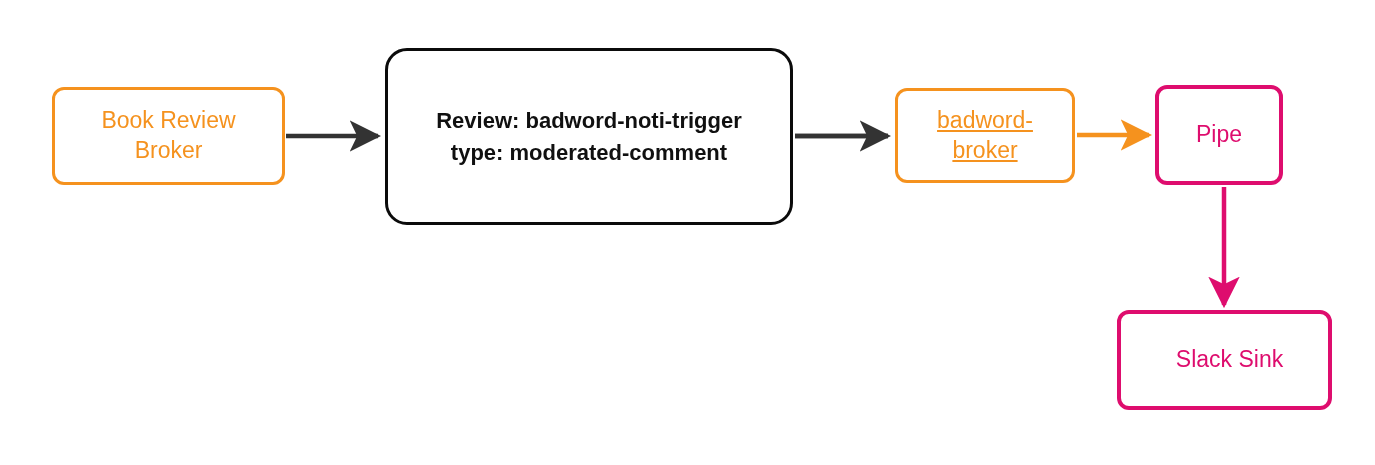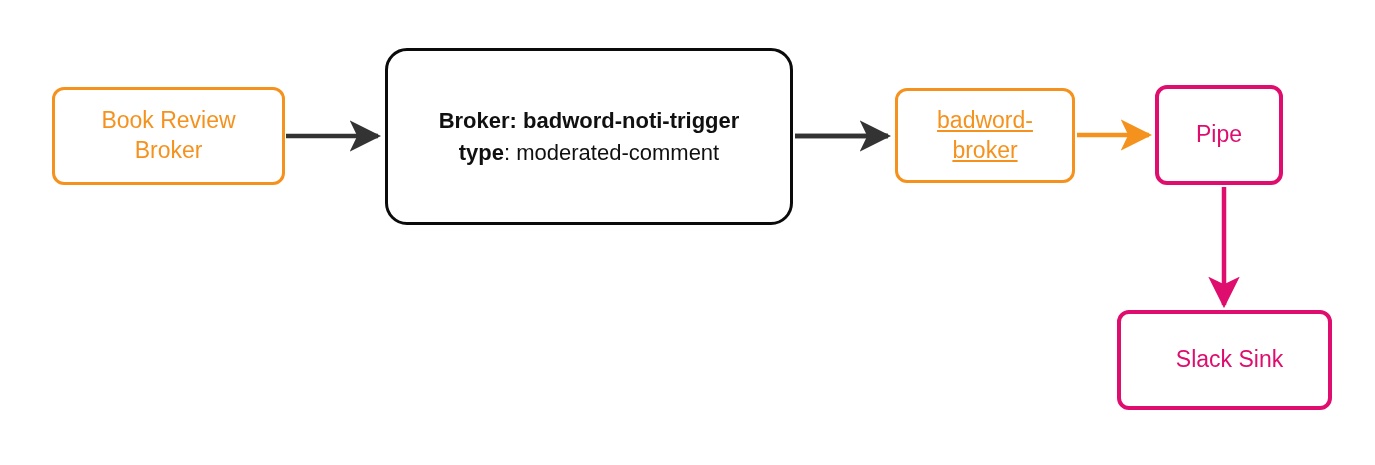--- a/index.html
+++ b/index.html
@@ -90,21 +90,21 @@
   #node-pipe {
     left: 1155px; top: 85px; width: 128px; height: 100px;
   }
   #node-slack-sink {
     left: 1117px; top: 310px; width: 215px; height: 100px; padding-left: 10px;
   }
 
   
   .trigger-text { font-size: 22px; line-height: 1.42; }
   .trigger-text .kv-key { font-weight: 700; margin-top: 28px; }
-  .trigger-text .kv-val { font-weight: 400; }
+  .trigger-text .kv-val { font-weight: 700; }
   .trigger-text .line-all-bold { font-weight: 700; }
 </style>
 </head>
 <body>
 
 <div id="diagram-canvas">
 
   <svg id="edges-layer" viewBox="0 0 1375 465" width="1375" height="465" xmlns="http://www.w3.org/2000/svg">
     <defs>
       <marker id="arrow-dark" viewBox="0 0 10 10" refX="9" refY="5" markerWidth="7" markerHeight="7" orient="auto-start-reverse">
@@ -130,21 +130,21 @@
 
   <div class="node node--orange" id="node-book-review-broker">
     <span class="node-label">
       <span class="lbl-line">Book Review</span>
       <span class="lbl-line">Broker</span>
     </span>
   </div>
 
   <div class="node node--dark" id="node-trigger-detail">
     <span class="node-label trigger-text">
-      <span class="lbl-line line-all-bold">Broker: badword-noti-trigger</span>
+      <span class="lbl-line line-all-bold">Review: badword-noti-trigger</span>
       <span class="lbl-line"><span class="kv-key">type</span><span class="kv-val">: moderated-comment</span></span>
     </span>
   </div>
 
   <div class="node node--orange" id="node-badword-broker">
     <span class="node-label">
       <span class="lbl-line">badword-</span>
       <span class="lbl-line">broker</span>
     </span>
   </div>

